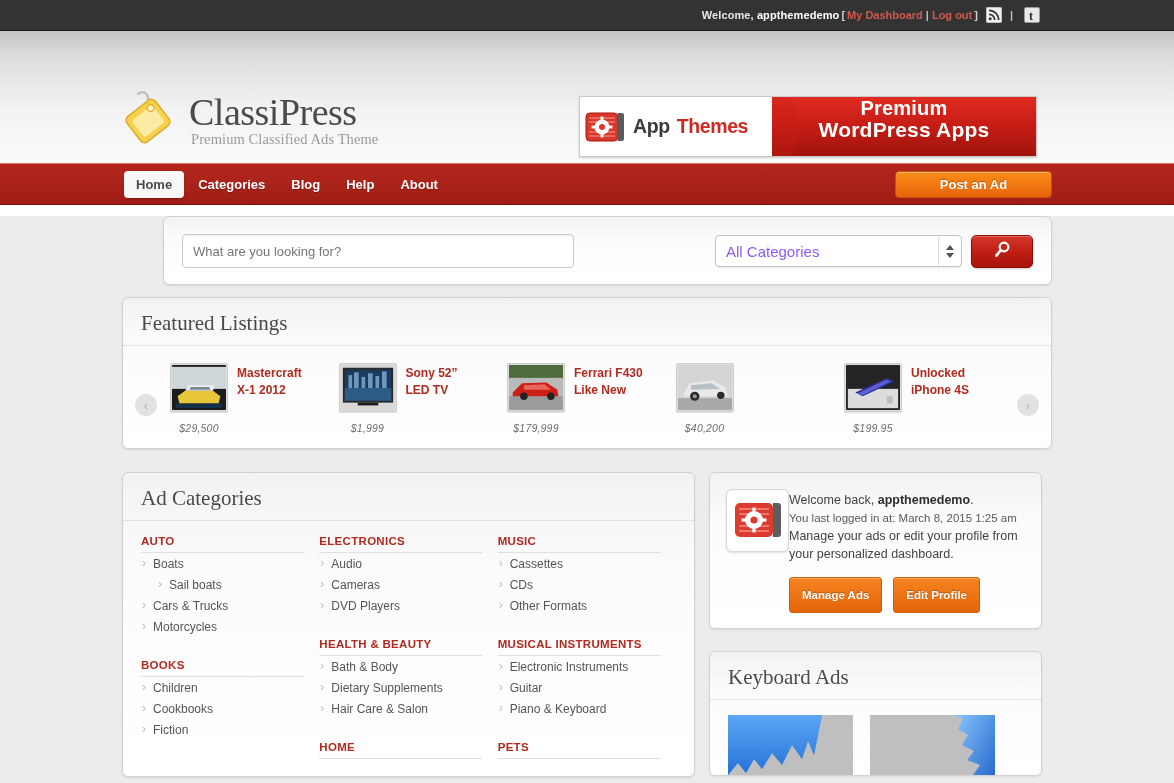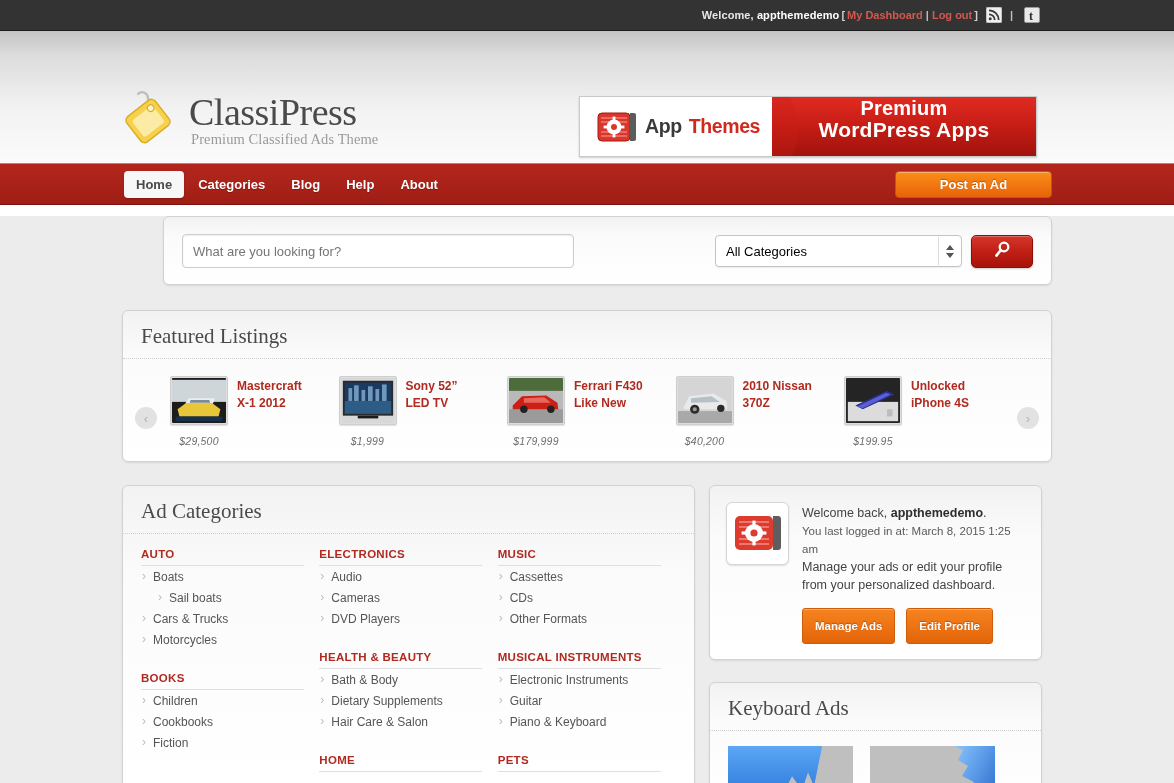--- a/index.html
+++ b/index.html
@@ -60,21 +60,21 @@
   .banner {
     position: absolute; left: 579px; top: 65px;
     width: 458px; height: 61px;
     background: #ffffff;
     border: 1px solid #c9c9c9;
     box-shadow: 0 1px 2px rgba(0,0,0,.18);
     display: flex; align-items: stretch; overflow: hidden;
   }
   .banner-left {
     width: 192px; display: flex; align-items: center; gap: 7px;
-    padding-left: 16px; background: #ffffff; z-index: 2;
+    padding-left: 4px; background: #ffffff; z-index: 2;
   }
   .gear-box {
     width: 42px; height: 34px; position: relative;
   }
   .banner-app { font-size: 19.5px; font-weight: bold; color: #3a3a3a; letter-spacing: -.4px;}
   .banner-themes { font-size: 19.5px; font-weight: bold; color: #cf2a20; letter-spacing: -.4px;}
   .banner-right {
     flex: 1; position: relative;
     background: linear-gradient(to bottom, #e02b22 0%, #c61d15 48%, #a0130c 100%);
     display: flex; flex-direction: column; align-items: center; justify-content: flex-start;
@@ -146,21 +146,21 @@
     box-shadow: inset 0 1px 2px rgba(0,0,0,.07);
     outline: none;
   }
   .search-right { margin-left: auto; display: flex; align-items: center; gap: 9px;}
   .sel-wrap {
     width: 247px; height: 32px; background: #fff;
     border: 1px solid #c4c4c4; border-radius: 4px;
     display: flex; align-items: center; position: relative;
     box-shadow: 0 1px 1px rgba(0,0,0,.07);
   }
-  .sel-val { font-size: 13px; color: #000000; padding-left: 10px; }
+  .sel-val { font-size: 15px; color: #8b5cf6; padding-left: 10px; }
   .sel-stepper {
     position: absolute; right: 1px; top: 1px; bottom: 1px; width: 22px;
     border-left: 1px solid #dcdcdc;
     display: flex; flex-direction: column; align-items: center; justify-content: center; gap: 3px;
   }
   .arr-up { width:0;height:0;border-left:4px solid transparent;border-right:4px solid transparent;border-bottom:5px solid #555; }
   .arr-dn { width:0;height:0;border-left:4px solid transparent;border-right:4px solid transparent;border-top:5px solid #555; }
   .search-btn {
     width: 62px; height: 33px; border-radius: 5px;
     background: linear-gradient(to bottom, #d5362a 0%, #c01f15 50%, #a8130a 100%);
@@ -172,21 +172,21 @@
   
   .sec-head {
     font-family: "Liberation Serif", serif;
     font-size: 21px; color: #4a4a4a;
     padding: 13px 18px 9px 18px;
     border-bottom: 1px dotted #d0d0d0;
     margin: 0 0 0 0;
   }
 
   
-  .featured { margin-top: 25px; }
+  .featured { margin-top: 12px; }
   .feat-body { display: flex; align-items: flex-start; padding: 17px 12px 14px 12px;}
   .carousel-arrow {
     width: 22px; height: 22px; border-radius: 50%;
     background: #e2e2e2; color: #b4b4b4;
     display: flex; align-items: center; justify-content: center;
     font-size: 13px; cursor: pointer; margin-top: 31px; flex: none;
   }
   .feat-items { display: flex; flex: 1; justify-content: space-between; padding: 0 13px;}
   .feat-item { display: flex; gap: 9px; width: 160px;}
   .thumb-col { width: 58px; flex: none; }
@@ -225,21 +225,21 @@
     cursor: pointer; position: relative;
   }
   .cat-li:before {
     content: "›"; position: absolute; left: 1px; top: 3px; color: #bdbdbd; font-size: 12px;
   }
   .cat-li.sub { padding-left: 28px; }
   .cat-li.sub:before { left: 17px; }
   .cat-group .cat-li:first-of-type { margin-top: 3px; }
 
   
-  .welcome-body { padding: 16px 16px 15px 16px; display: flex; gap: 13px;}
+  .welcome-body { padding: 16px 16px 15px 16px; display: flex; }
   .wb-icon {
     width: 63px; height: 63px; flex: none;
     background: #fff; border: 1px solid #d6d6d6; border-radius: 6px;
     box-shadow: 0 1px 2px rgba(0,0,0,.12);
     display: flex; align-items: center; justify-content: center;
   }
   .wb-text { flex: 1; padding-top: 2px;}
   .wb-l1 { font-size: 12.5px; color: #444; line-height: 18px;}
   .wb-l1 b { color: #2e2e2e; }
   .wb-l2 { font-size: 11.5px; color: #5a5a5a; line-height: 18px;}
@@ -461,24 +461,20 @@
                   <rect y="36" width="58" height="13" fill="#a9a9a9"></rect>
                   <path d="M6 32 L12 20 L38 17 L52 25 L53 34 L6 34 Z" fill="#e9e9e9"></path>
                   <path d="M14 22 L36 20 L45 26 L14 27 Z" fill="#b6c0c7"></path>
                   <circle cx="18" cy="34" r="5" fill="#2b2b2b"></circle>
                   <circle cx="18" cy="34" r="2.2" fill="#9a9a9a"></circle>
                   <circle cx="46" cy="33" r="4" fill="#2b2b2b"></circle>
                 </svg>
               </div>
               <div class="price">$40,200</div>
             </div>
-            <div class="feat-title">
-              <div>2010 Nissan</div>
-              <div>370Z</div>
-            </div>
           </div>
 
           <div class="feat-item">
             <div class="thumb-col">
               <div class="thumb">
                 <svg class="thumb-img" viewBox="0 0 58 49" preserveAspectRatio="none">
                   <rect width="58" height="49" fill="#242424"></rect>
                   <rect x="2" y="26" width="54" height="21" fill="#dcdcdc"></rect>
                   <path d="M10 30 L44 14 L52 18 L18 34 Z" fill="#2b2f8f"></path>
                   <path d="M12 31 L43 16 L48 18 L18 33 Z" fill="#5a5fd6"></path>

